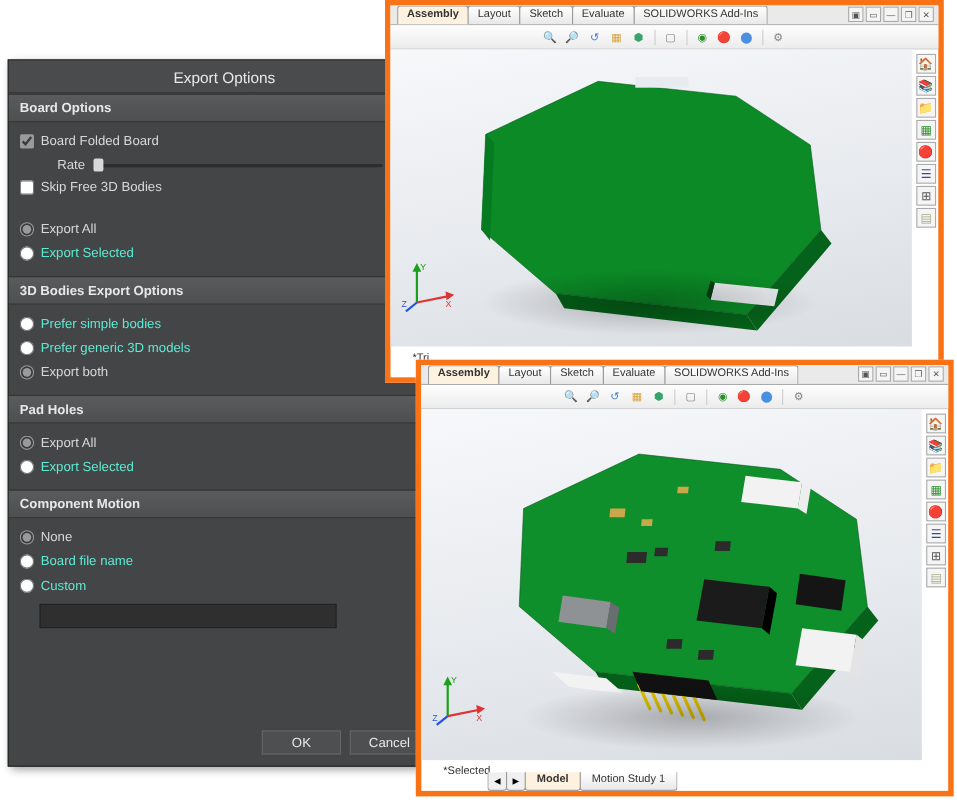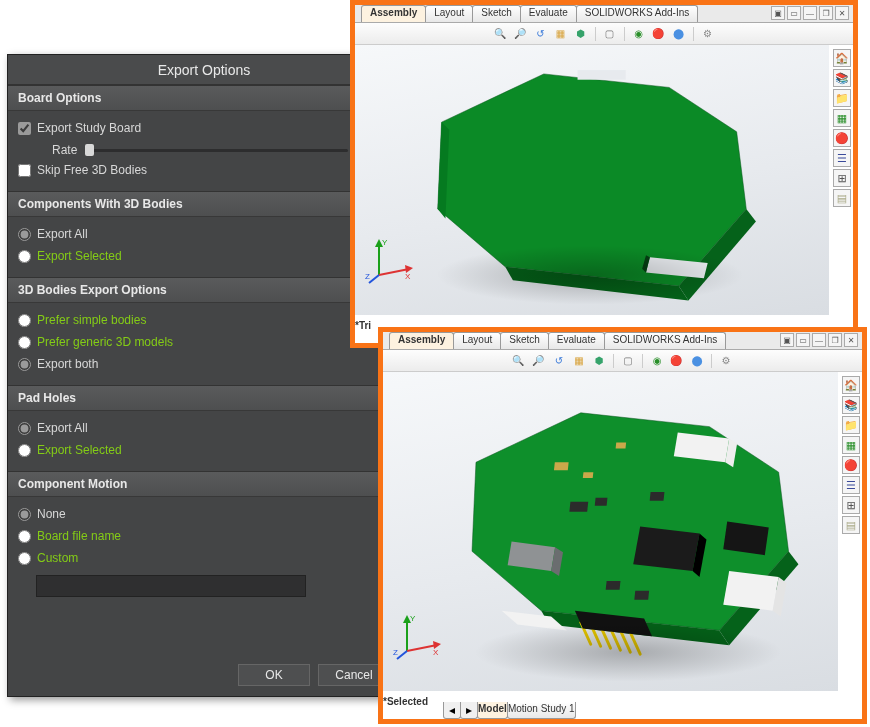--- a/index.html
+++ b/index.html
@@ -123,21 +123,21 @@
     height: 22px;
     background: #4e4f50;
     color: #e8e8e8;
     border: 1px solid #666;
     display: flex;
     align-items: center;
     justify-content: center;
     cursor: pointer;
     font-size: 12px;
   }
-  .disabled-text { color: #84cc16; }
+  .disabled-text { color: #5eead4; }
 
   
   .sw-view {
     position: absolute;
     border: 5px solid #f97316;
     background: #fff;
   }
   .sw-view.one { left: 350px; top: 0; width: 508px; height: 348px; }
   .sw-view.two { left: 378px; top: 327px; width: 489px; height: 397px; z-index:2; }
 
@@ -219,32 +219,32 @@
   }
   .sw-leftclip span{height:16px;background:#eee;border:1px solid #bbb;}
 
   .sw-bottom {
     position: absolute;
     left: 0; right: 0; bottom: 0;
     height: 28px;
   }
   .sw-viewlabel {
     position: absolute;
-    left: 0; bottom: 12px;
-    font-size: 10px; color:#333; font-weight:bold;
+    left: 20px; bottom: 12px;
+    font-size: 10px; color:#333; font-weight:normal;
   }
   .sw-bottom-tabs {
     position:absolute;
     left: 60px;
     bottom: 0;
     display:flex;
     height: 17px;
   }
   .sw-btab {
-    padding:1px 0;
+    padding:1px 10px;
     border:1px solid #999;
     border-top:none;
     background: linear-gradient(#fff,#e8e8e8);
     font-size:10px;color:#333;
     margin-right:-1px;
     border-radius:0 0 3px 3px;
   }
   .sw-btab.active { background:#fdf2e0; font-weight:bold; }
 
   
@@ -269,37 +269,36 @@
 <div class="export-dialog">
   <div class="dlg-title">
     <span>Export Options</span>
     <div class="dlg-close">✕</div>
   </div>
 
   <div class="section-header">Board Options</div>
   <div class="section-body">
     <div class="row">
       <input type="checkbox" checked="" style="">
-      <label>Export Study Board</label>
+      <label>Board Folded Board</label>
     </div>
     <div class="slider-row">
       <span>Rate</span>
       <div class="slider-track-wrap">
         <div class="slider-track"></div>
         <div class="slider-thumb"></div>
       </div>
       <span class="pct">0%</span>
     </div>
     <div class="row">
       <input type="checkbox" style="">
       <label>Skip Free 3D Bodies</label>
     </div>
   </div>
 
-  <div class="section-header">Components With 3D Bodies</div>
   <div class="section-body">
     <div class="row">
       <input type="radio" name="c3d" checked="" style="">
       <label>Export All</label>
     </div>
     <div class="row">
       <input type="radio" name="c3d" style="">
       <label class="disabled-text">Export Selected</label>
     </div>
   </div>

